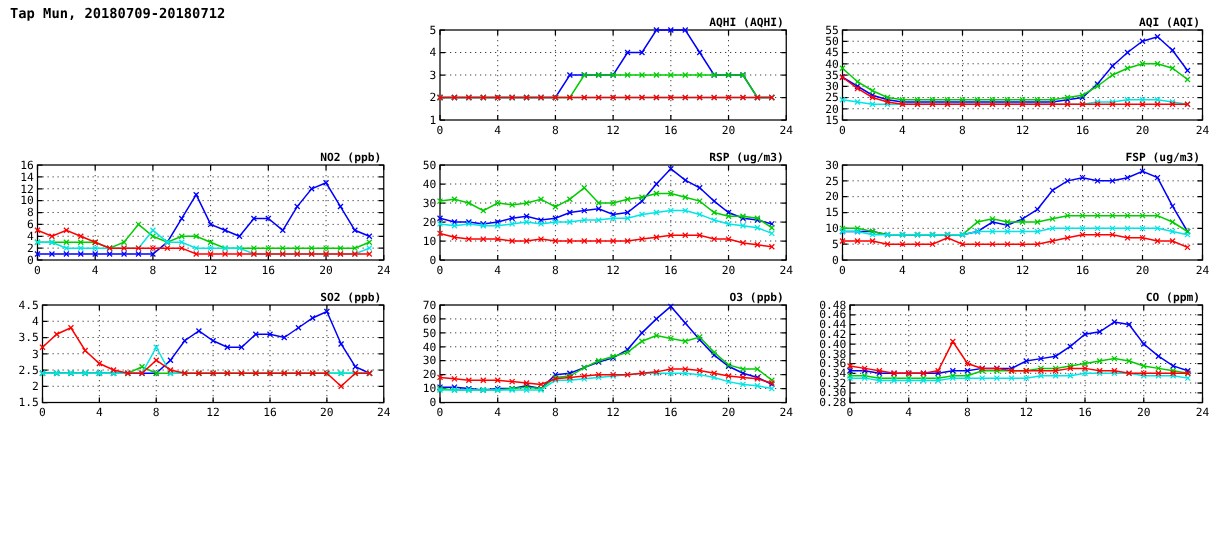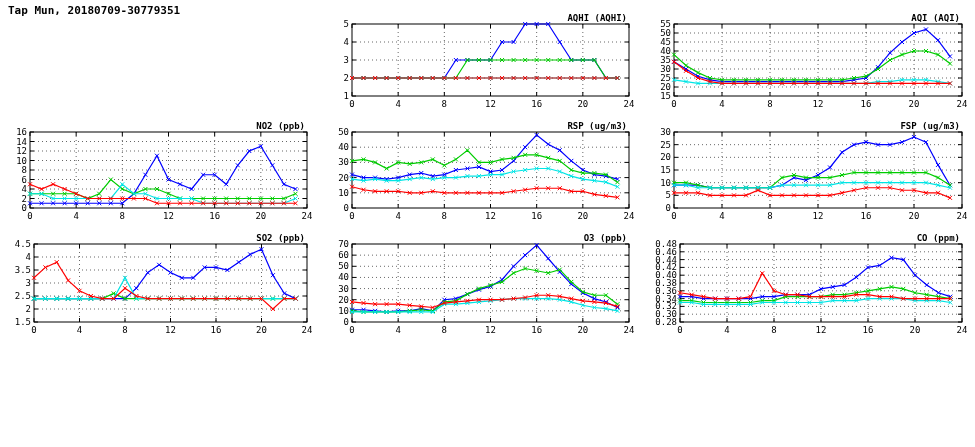--- a/index.html
+++ b/index.html
@@ -7,21 +7,21 @@
   #title{position:absolute;left:8px;top:4px;font-size:11px;font-weight:bold;letter-spacing:0px;}
   .panel{position:absolute;}
   .panel svg{display:block;}
   text{font-family:"DejaVu Sans Mono",monospace;}
   .ttl{font-size:9px;font-weight:bold;}
   .tick{font-size:9px;}
 </style>
 </head>
 <body>
 
-<div id="title">Tap Mun, 20180709-30779351</div>
+<div id="title">Tap Mun, 20180709-20180712</div>
 
 <div class="panel" id="p-aqhi" style="left:330px;top:12px;">
     <svg width="305" height="100" viewBox="0 0 305 100">
       <line x1="22" y1="66" x2="299" y2="66" stroke="#000" stroke-width="0.6" stroke-dasharray="1,3"></line>
       <line x1="22" y1="48" x2="299" y2="48" stroke="#000" stroke-width="0.6" stroke-dasharray="1,3"></line>
       <line x1="22" y1="30" x2="299" y2="30" stroke="#000" stroke-width="0.6" stroke-dasharray="1,3"></line>
       <line x1="68.16666666666666" y1="12" x2="68.16666666666666" y2="84" stroke="#000" stroke-width="0.6" stroke-dasharray="1,3"></line>
       <line x1="114.33333333333333" y1="12" x2="114.33333333333333" y2="84" stroke="#000" stroke-width="0.6" stroke-dasharray="1,3"></line>
       <line x1="160.5" y1="12" x2="160.5" y2="84" stroke="#000" stroke-width="0.6" stroke-dasharray="1,3"></line>
       <line x1="206.66666666666666" y1="12" x2="206.66666666666666" y2="84" stroke="#000" stroke-width="0.6" stroke-dasharray="1,3"></line>

